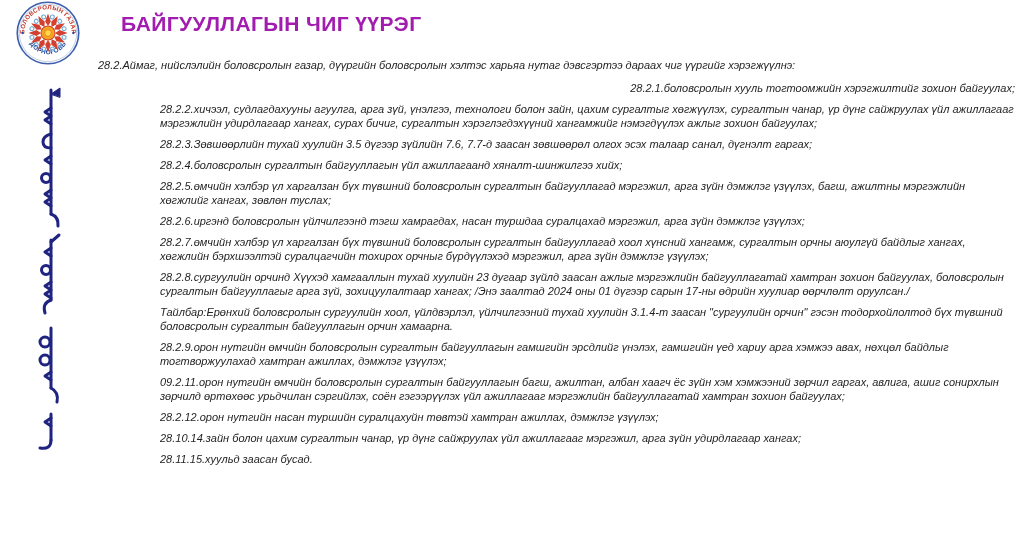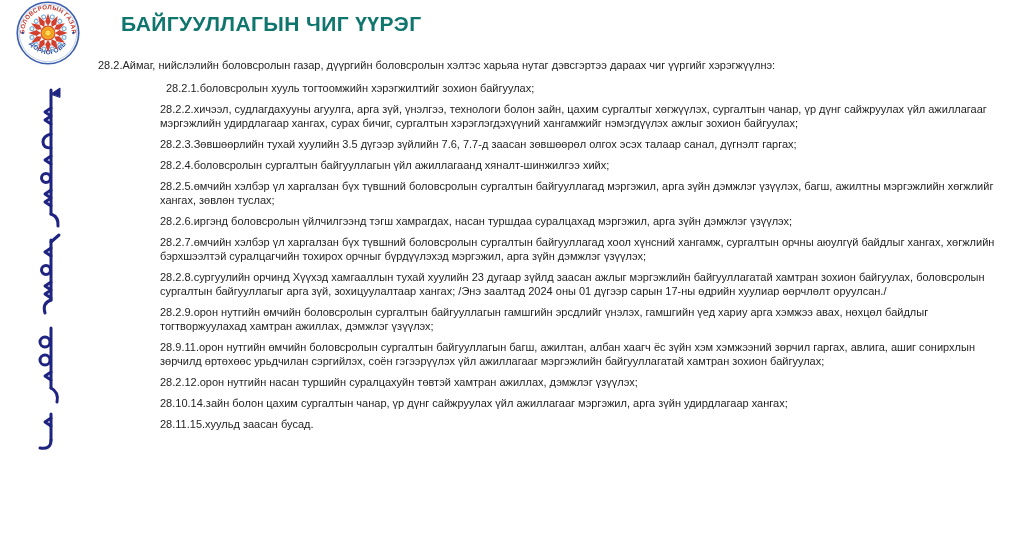--- a/index.html
+++ b/index.html
@@ -19,44 +19,44 @@
     width: 64px;
     height: 64px;
   }
   .page-title {
     position: absolute;
     left: 121px;
     top: 12px;
     margin: 0;
     font-size: 21px;
     font-weight: 700;
-    color: #0f766e;
+    color: #a21caf;
     letter-spacing: 0.4px;
     white-space: nowrap;
   }
   .mongol-script {
     position: absolute;
     left: 35px;
     top: 84px;
     width: 30px;
     height: 372px;
   }
   .content {
     position: absolute;
     left: 98px;
     top: 58px;
     width: 917px;
     font-size: 11px;
     line-height: 14px;
     color: #1f1f1f;
   }
-  .content p { margin: 0 0 7px 0; }
+  .content p { margin: 0 0 7px 0; font-style: italic; }
   .content p.intro { margin-bottom: 9px; }
   .content p.item { padding-left: 62px; }
-  .content p.first-item { padding-left: 68px; }
+  .content p.first-item { padding-left: 68px; text-align: right; }
   .content p.note { padding-left: 62px; }
 </style>
 </head>
 <body>
 
 <div class="page">
 
   <div class="logo">
     <svg viewBox="0 0 100 100" width="64" height="64">
       <defs>
@@ -151,21 +151,22 @@
     <p class="intro">28.2.Аймаг, нийслэлийн боловсролын газар, дүүргийн боловсролын хэлтэс харьяа нутаг дэвсгэртээ дараах чиг үүргийг хэрэгжүүлнэ:</p>
     <div id="paragraph-list">
         <p class="first-item">28.2.1.боловсролын хууль тогтоомжийн хэрэгжилтийг зохион байгуулах;</p>
         <p class="item">28.2.2.хичээл, судлагдахууны агуулга, арга зүй, үнэлгээ, технологи болон зайн, цахим сургалтыг хөгжүүлэх, сургалтын чанар, үр дүнг сайжруулах үйл ажиллагааг мэргэжлийн удирдлагаар хангах, сурах бичиг, сургалтын хэрэглэгдэхүүний хангамжийг нэмэгдүүлэх ажлыг зохион байгуулах;</p>
         <p class="item">28.2.3.Зөвшөөрлийн тухай хуулийн 3.5 дүгээр зүйлийн 7.6, 7.7-д заасан зөвшөөрөл олгох эсэх талаар санал, дүгнэлт гаргах;</p>
         <p class="item">28.2.4.боловсролын сургалтын байгууллагын үйл ажиллагаанд хяналт-шинжилгээ хийх;</p>
         <p class="item">28.2.5.өмчийн хэлбэр үл харгалзан бүх түвшний боловсролын сургалтын байгууллагад мэргэжил, арга зүйн дэмжлэг үзүүлэх, багш, ажилтны мэргэжлийн хөгжлийг хангах, зөвлөн туслах;</p>
         <p class="item">28.2.6.иргэнд боловсролын үйлчилгээнд тэгш хамрагдах, насан туршдаа суралцахад мэргэжил, арга зүйн дэмжлэг үзүүлэх;</p>
         <p class="item">28.2.7.өмчийн хэлбэр үл харгалзан бүх түвшний боловсролын сургалтын байгууллагад хоол хүнсний хангамж, сургалтын орчны аюулгүй байдлыг хангах, хөгжлийн бэрхшээлтэй суралцагчийн тохирох орчныг бүрдүүлэхэд мэргэжил, арга зүйн дэмжлэг үзүүлэх;</p>
         <p class="item">28.2.8.сургуулийн орчинд Хүүхэд хамгааллын тухай хуулийн 23 дугаар зүйлд заасан ажлыг мэргэжлийн байгууллагатай хамтран зохион байгуулах, боловсролын сургалтын байгууллагыг арга зүй, зохицуулалтаар хангах; /Энэ заалтад 2024 оны 01 дүгээр сарын 17-ны өдрийн хуулиар өөрчлөлт оруулсан./</p>
+        <p class="note">Тайлбар:Ерөнхий боловсролын сургуулийн хоол, үйлдвэрлэл, үйлчилгээний тухай хуулийн 3.1.4-т заасан "сургуулийн орчин" гэсэн тодорхойлолтод бүх түвшний боловсролын сургалтын байгууллагын орчин хамаарна.</p>
         <p class="item">28.2.9.орон нутгийн өмчийн боловсролын сургалтын байгууллагын гамшгийн эрсдлийг үнэлэх, гамшгийн үед хариу арга хэмжээ авах, нөхцөл байдлыг тогтворжуулахад хамтран ажиллах, дэмжлэг үзүүлэх;</p>
-        <p class="item">28.9.11.орон нутгийн өмчийн боловсролын сургалтын байгууллагын багш, ажилтан, албан хаагч ёс зүйн хэм хэмжээний зөрчил гаргах, авлига, ашиг сонирхлын зөрчилд өртөхөөс урьдчилан сэргийлэх, соён гэгээрүүлэх үйл ажиллагааг мэргэжлийн байгууллагатай хамтран зохион байгуулах;</p>
+        <p class="item">09.2.11.орон нутгийн өмчийн боловсролын сургалтын байгууллагын багш, ажилтан, албан хаагч ёс зүйн хэм хэмжээний зөрчил гаргах, авлига, ашиг сонирхлын зөрчилд өртөхөөс урьдчилан сэргийлэх, соён гэгээрүүлэх үйл ажиллагааг мэргэжлийн байгууллагатай хамтран зохион байгуулах;</p>
         <p class="item">28.2.12.орон нутгийн насан туршийн суралцахуйн төвтэй хамтран ажиллах, дэмжлэг үзүүлэх;</p>
         <p class="item">28.10.14.зайн болон цахим сургалтын чанар, үр дүнг сайжруулах үйл ажиллагааг мэргэжил, арга зүйн удирдлагаар хангах;</p>
         <p class="item">28.11.15.хуульд заасан бусад.</p>
       </div>
   </div>
 
 </div>
 
 </body></html>

